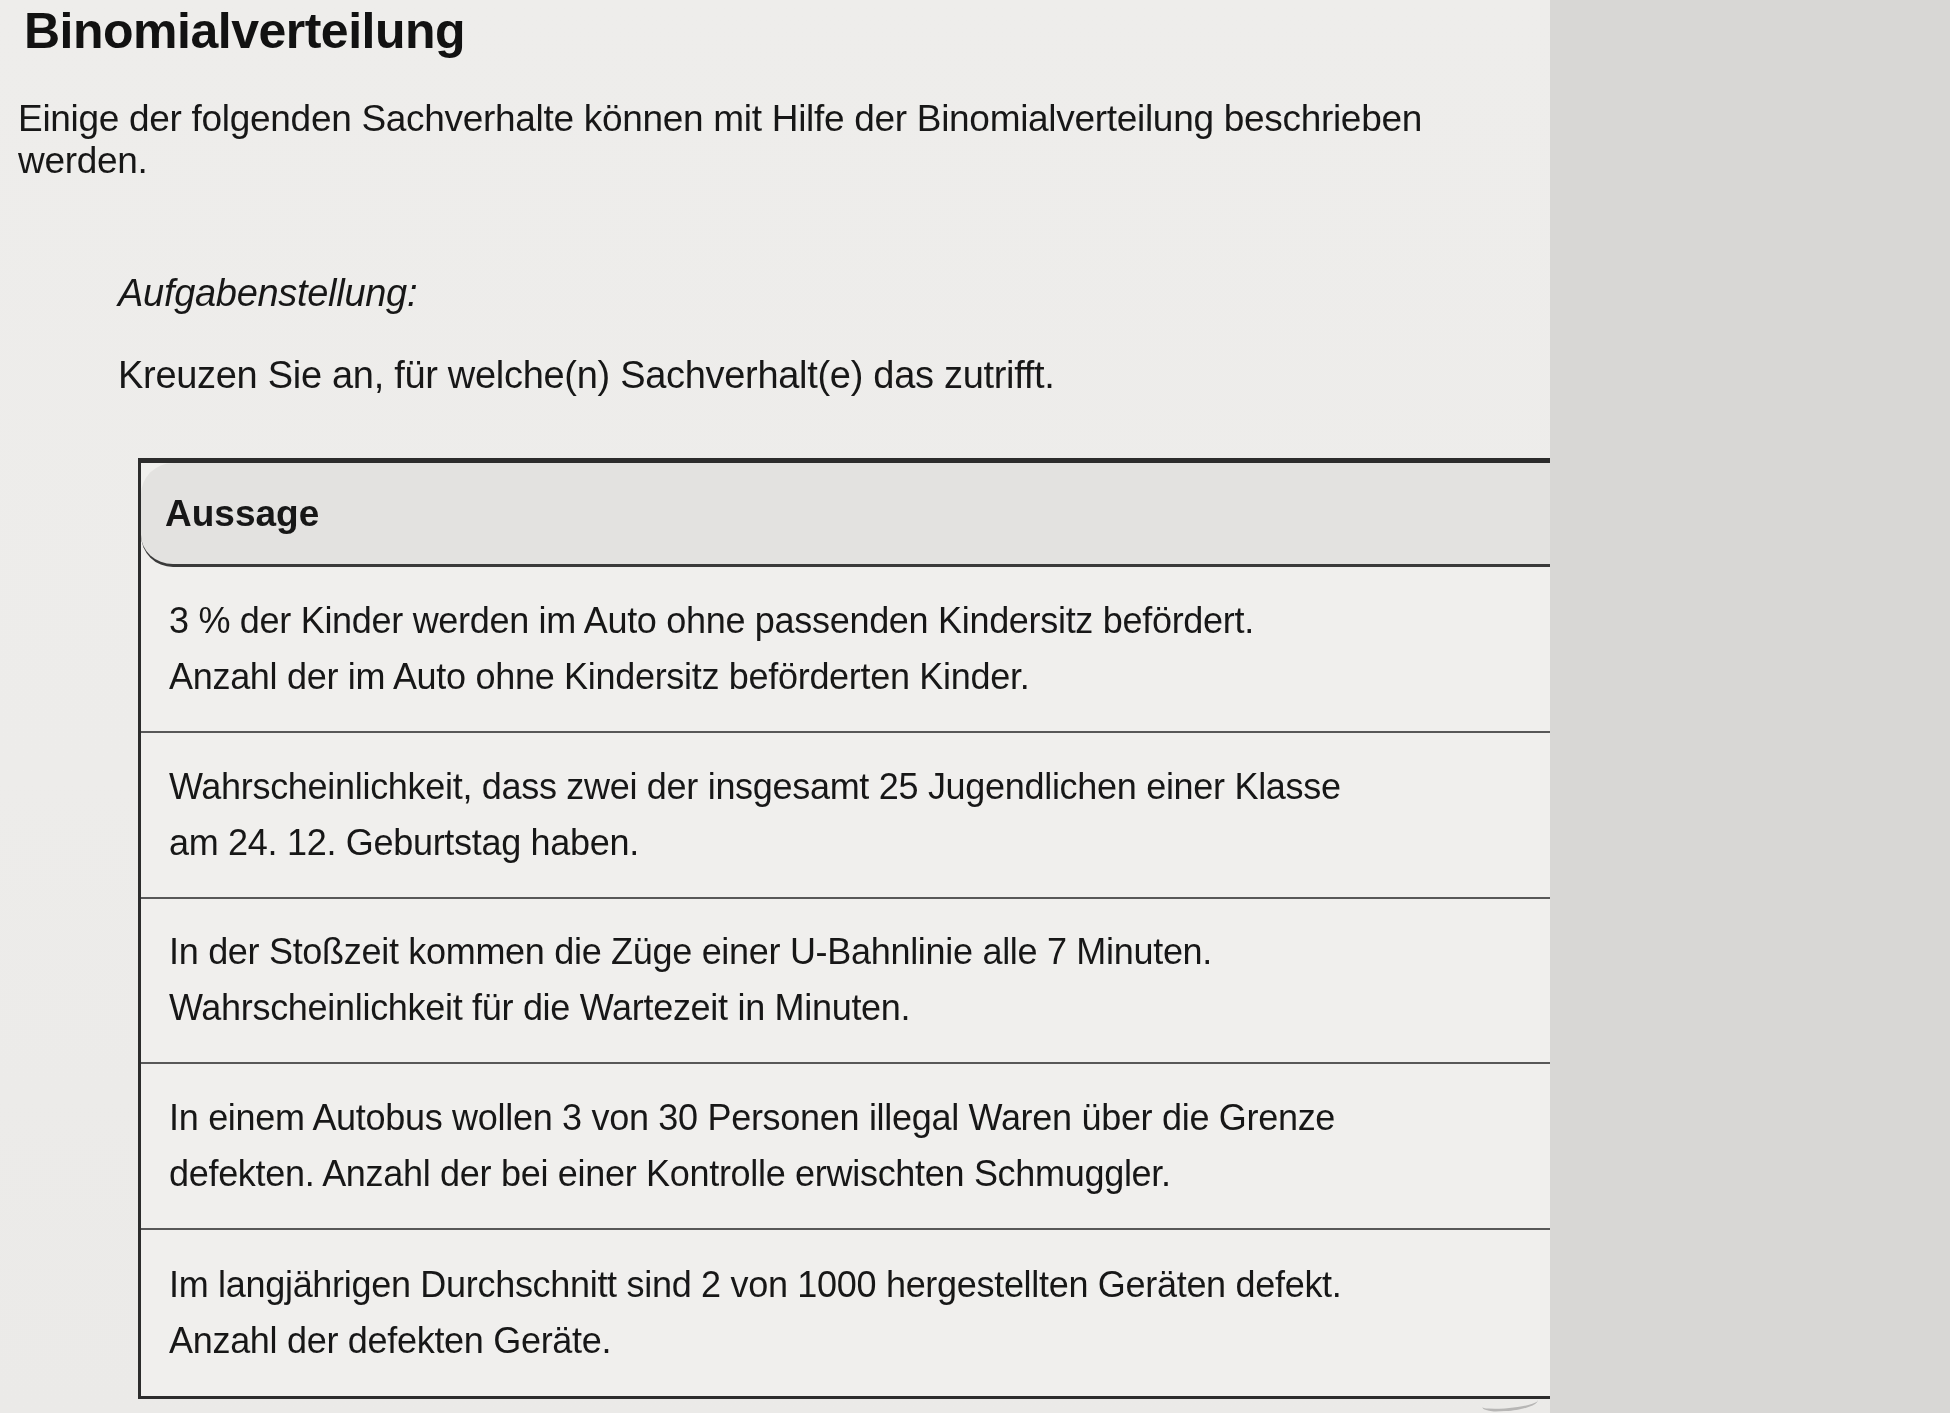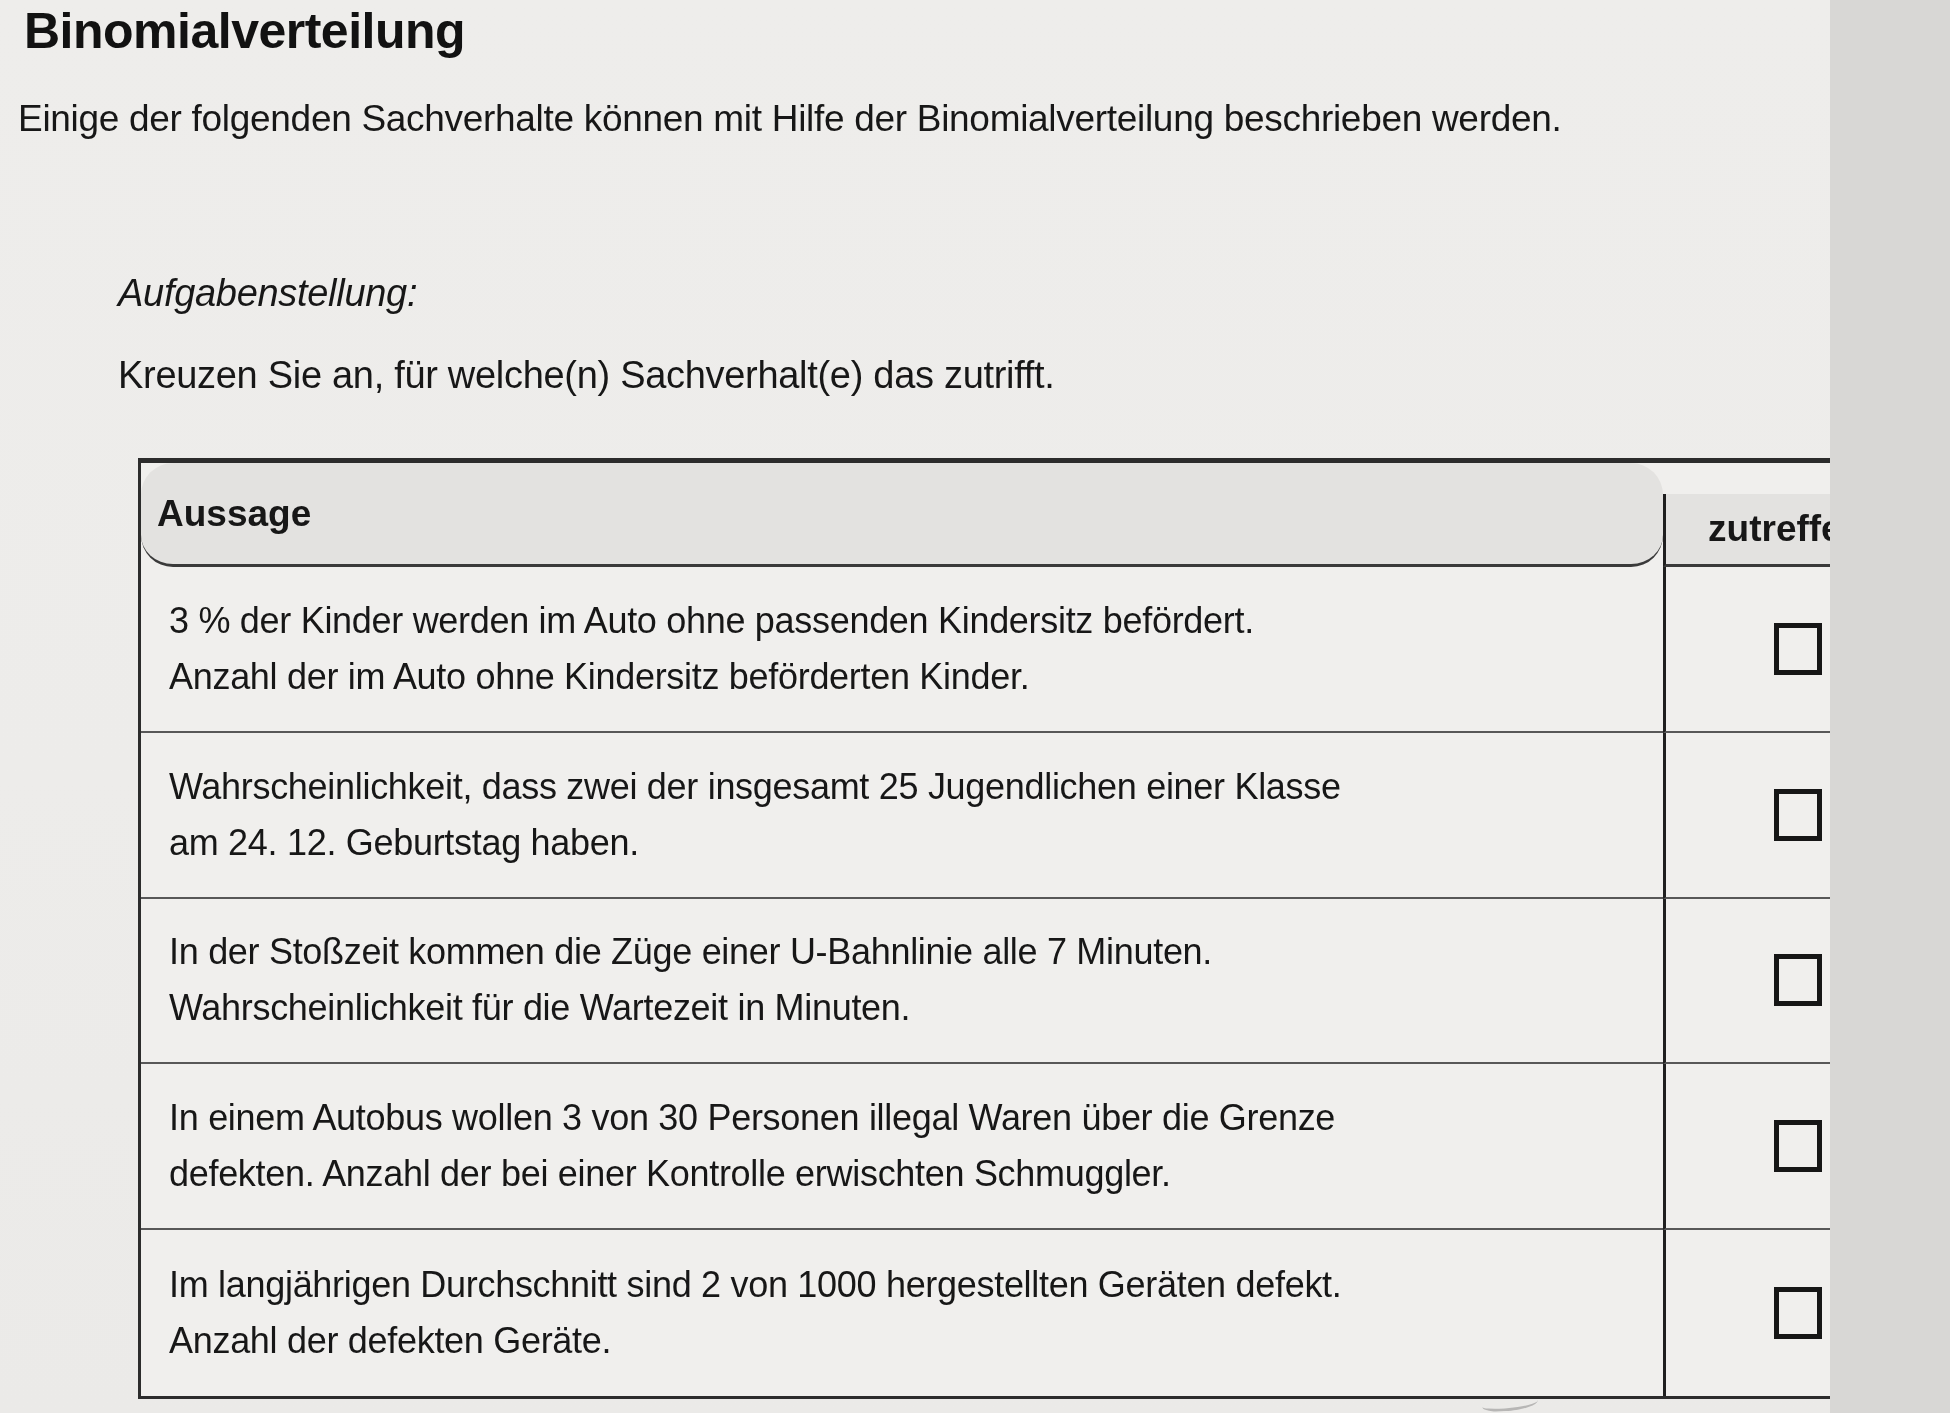--- a/index.html
+++ b/index.html
@@ -1,18 +1,18 @@
 <!DOCTYPE html>
 <html><head>
 <meta charset="utf-8">
 <style>
   html,body { margin:0; padding:0; background:#d8d7d5; }
   .page {
     position:relative;
-    width:1830px; height:1413px;
+    width:1550px; height:1413px;
     background:linear-gradient(180deg,#eeedeb 0%,#edecea 55%,#ebeae8 100%);
     font-family:"Liberation Sans", sans-serif;
     color:#171717;
     overflow:hidden;
   }
   .title {
     position:absolute; left:24px; top:2px;
     font-size:50px; font-weight:bold; letter-spacing:-0.5px;
     color:#121212;
   }
@@ -39,21 +39,21 @@
     grid-template-columns:1522px 1fr;
     grid-template-rows:104px repeat(5, 1fr);
   }
   .cell { box-sizing:border-box; }
   .header-cell {
     background:#e3e2e0;
     border-bottom:3px solid #3a3a3a;
     display:flex; align-items:center;
     font-weight:bold; font-size:37px;
   }
-  .header-statement { padding-left:16px;border-radius:32px; }
+  .header-statement { padding-left:24px;border-radius:32px; }
   .header-applicable {
     justify-content:center;
     border-left:3px solid #1f1f1f;
     margin-top:31px;
   }
   .row-statement {
     border-bottom:2px solid #585858;
     padding:0 12px 0 28px;
     display:flex; flex-direction:column; justify-content:center;
     font-size:36px; line-height:56px; letter-spacing:-0.3px;

